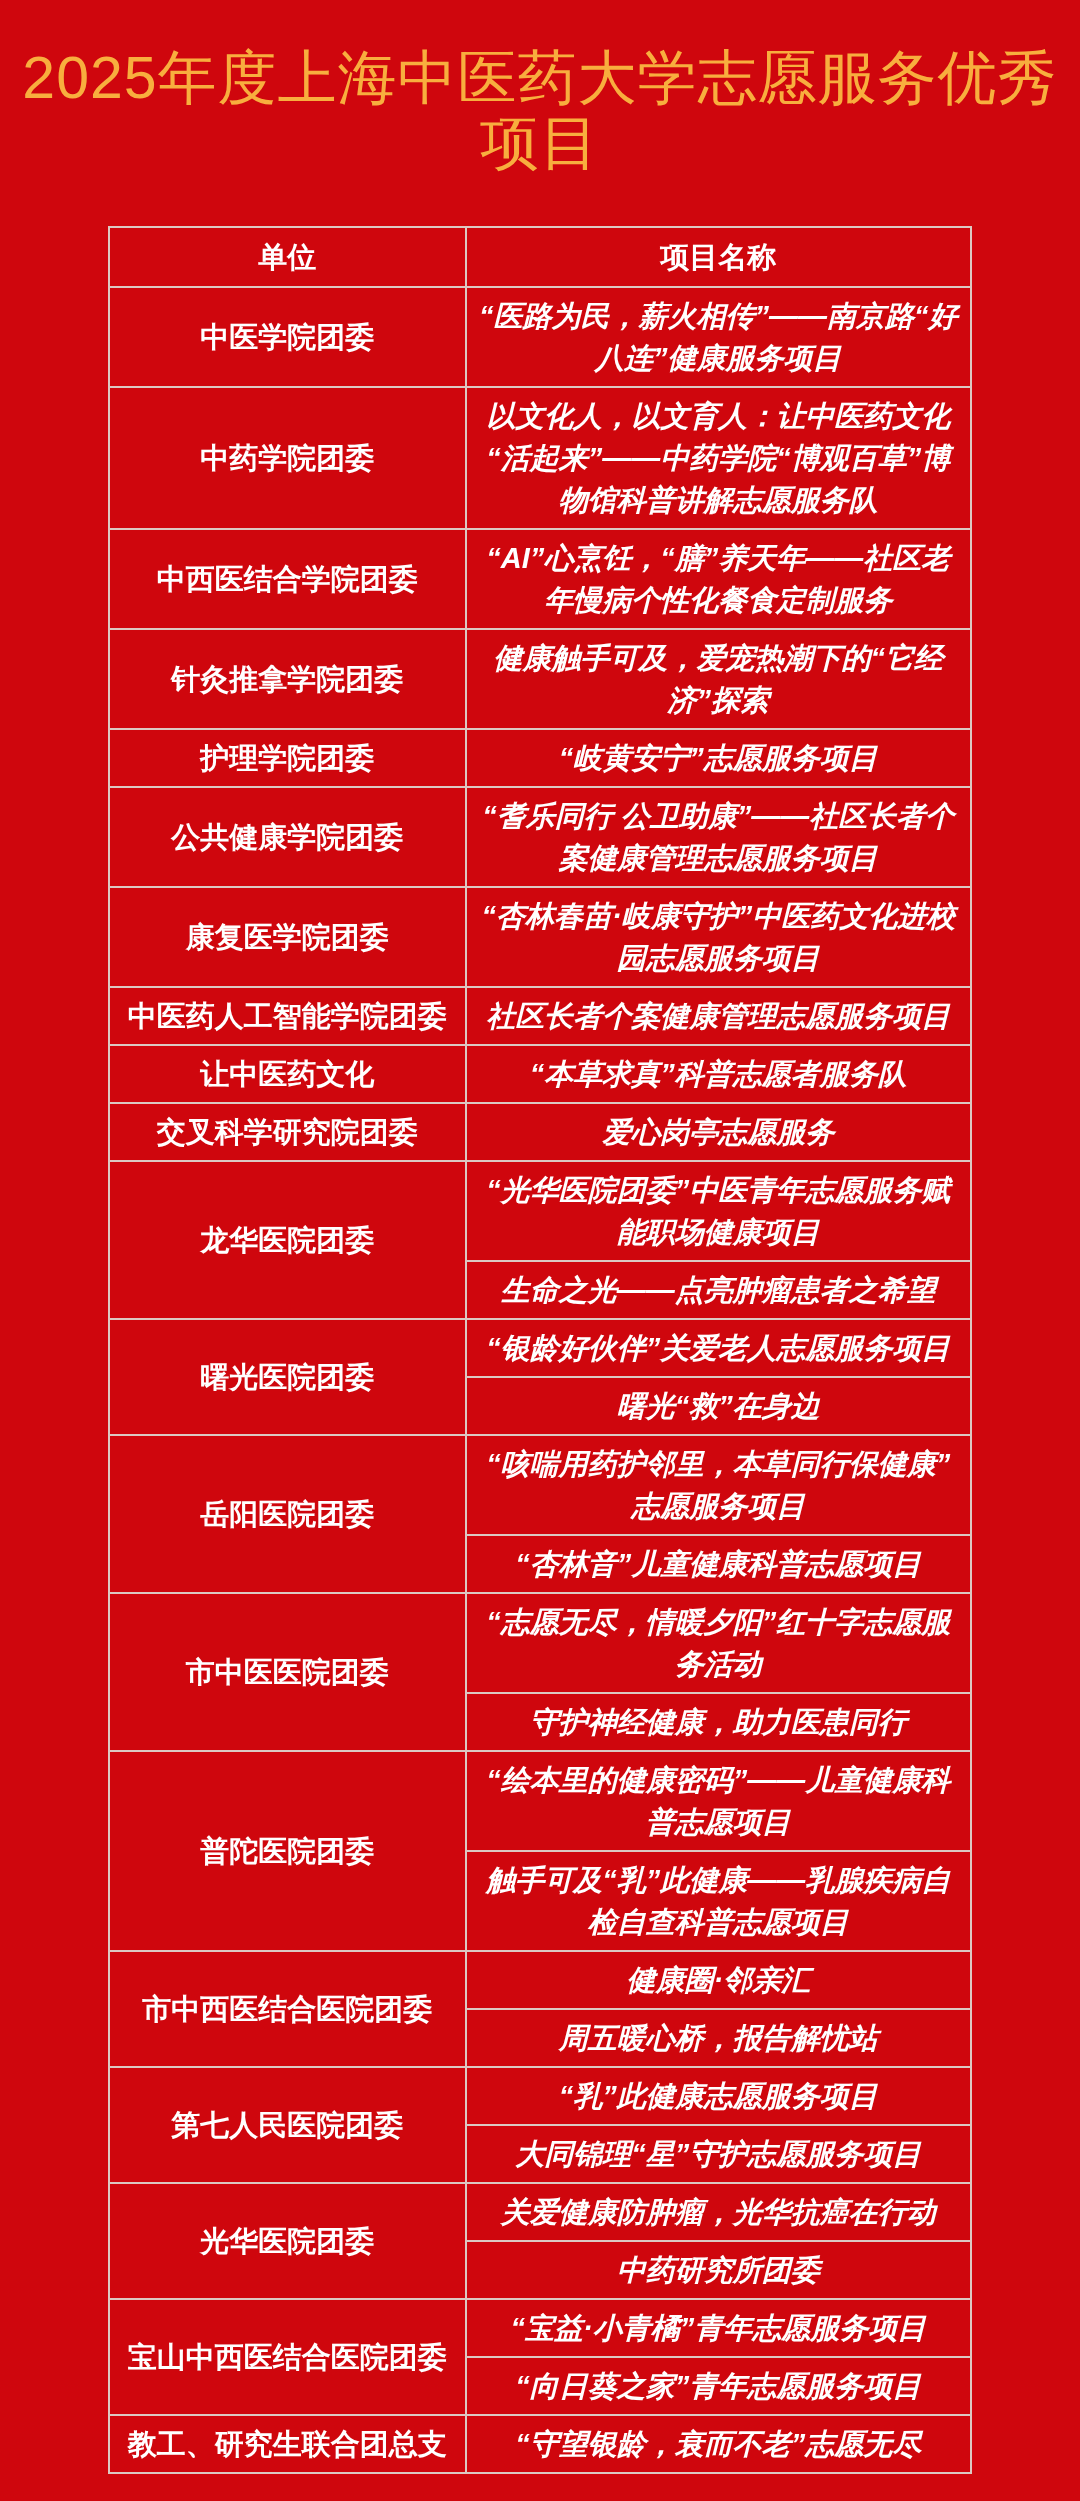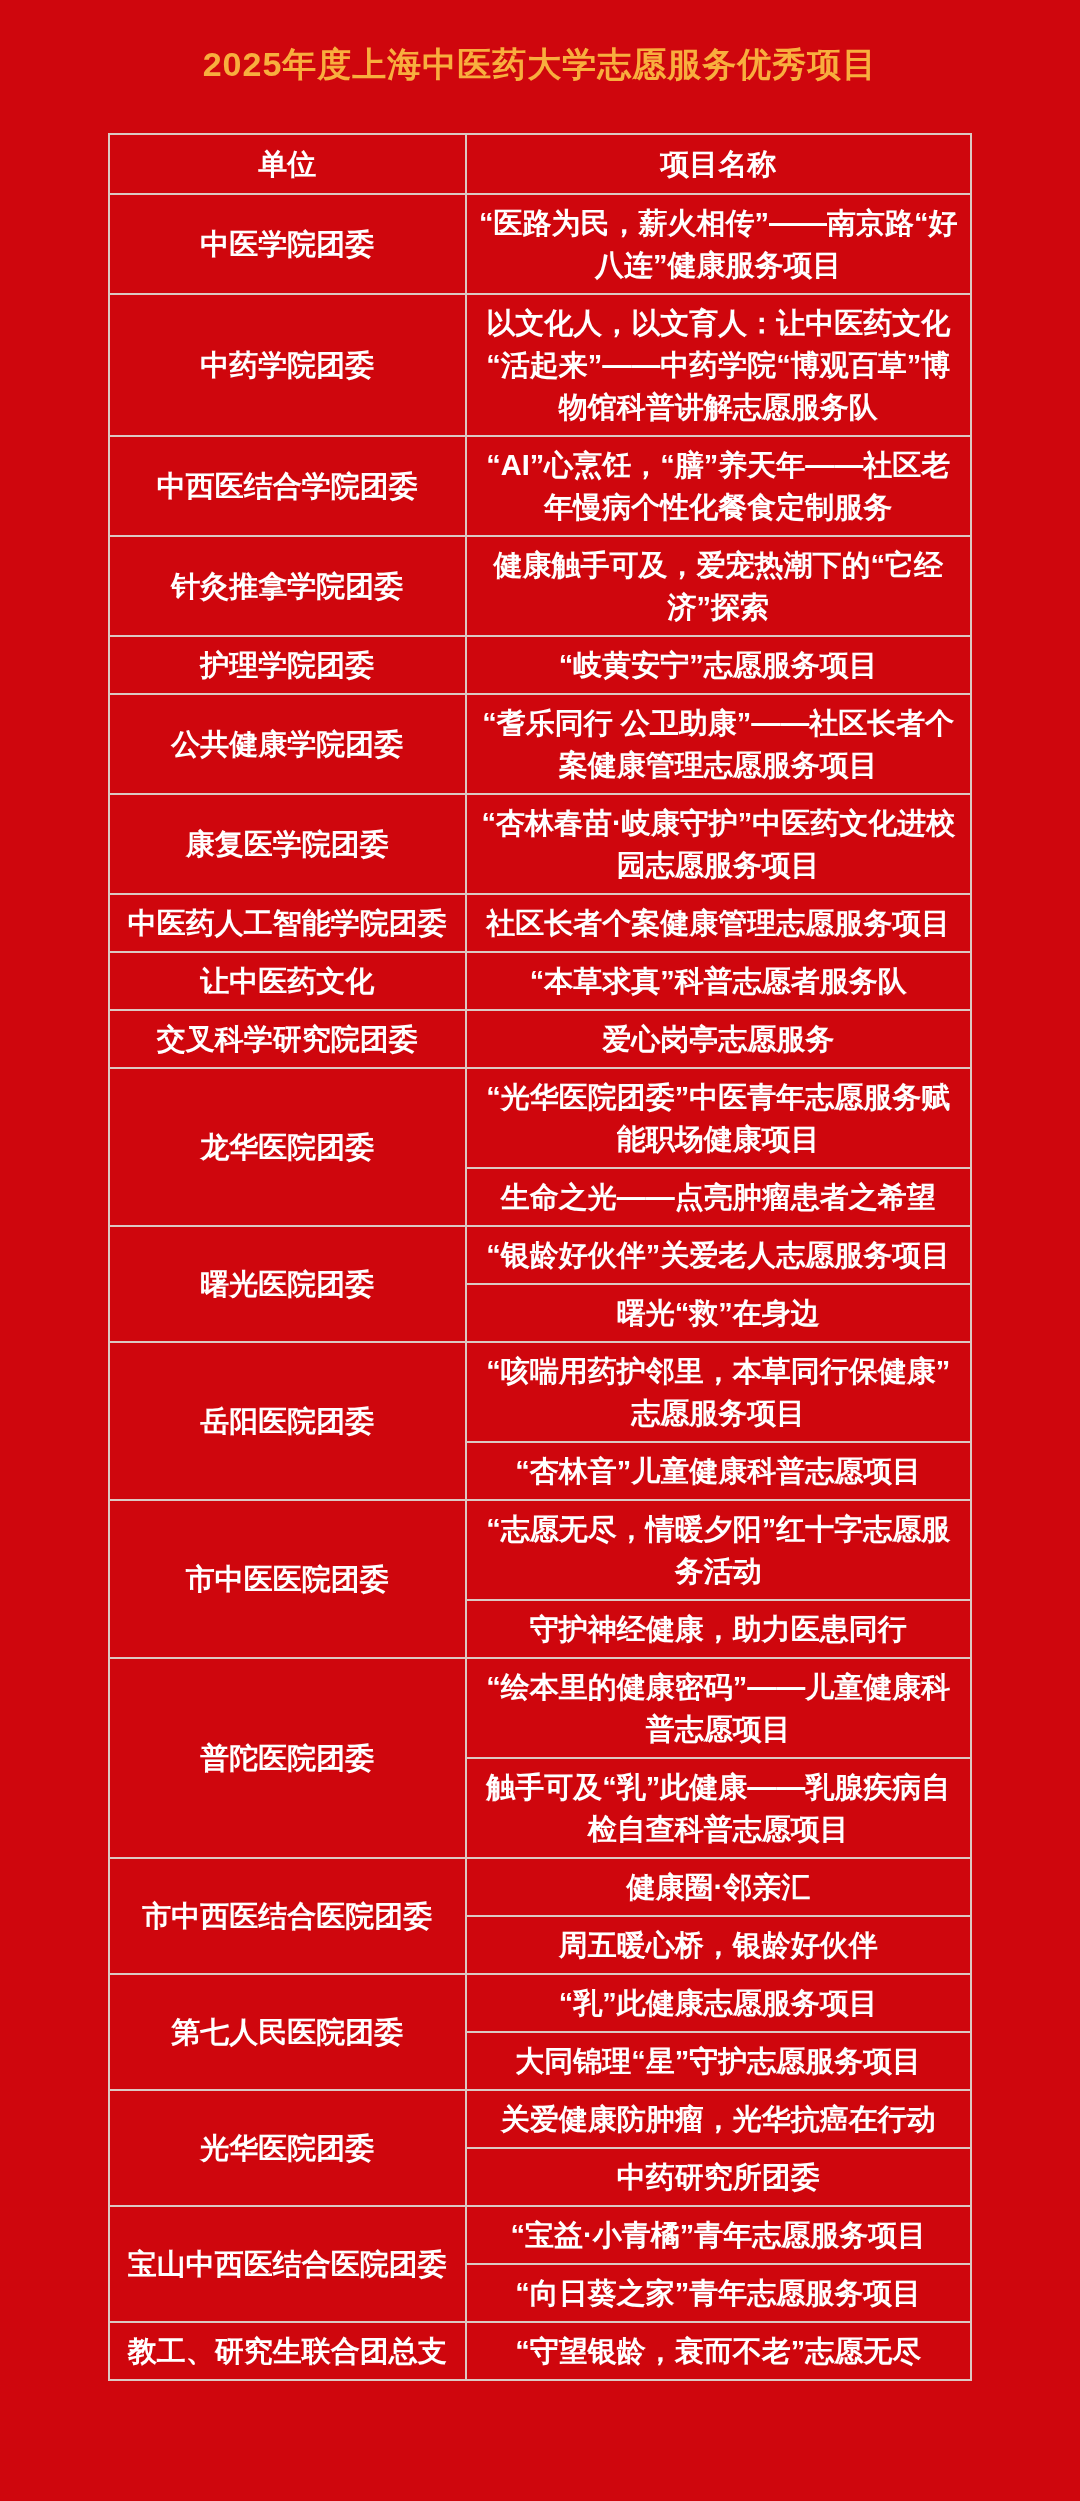--- a/index.html
+++ b/index.html
@@ -14,22 +14,22 @@
     margin: 0 auto;
     background: #CF060D;
     font-family: "Liberation Sans", "DejaVu Sans", sans-serif;
     overflow: hidden;
   }
   .title {
     margin: 0;
     padding-top: 46px;
     text-align: center;
     color: #F8AE3E;
-    font-size: 34px;
-    font-weight: bold;
+    font-size: 59px;
+    font-weight: normal;
     line-height: 1.1;
     letter-spacing: 1px;
   }
   table.award-table {
     width: 864px;
     margin: 50px auto 0 auto;
     border-collapse: collapse;
     table-layout: fixed;
   }
   .award-table th,
@@ -42,21 +42,21 @@
     text-align: center;
     vertical-align: middle;
     padding: 7px 12px;
   }
   .award-table th {
     height: 44px;
     padding: 7px 24px;
   }
   .col-unit  { width: 336px; }
   .col-proj  { width: 476px; }
-  .project-cell { min-height: 42px; }
+  .project-cell { min-height: 42px; font-style: italic; }
 </style>
 </head>
 <body>
 
 <div class="page">
   <h1 class="title">2025年度上海中医药大学志愿服务优秀项目</h1>
 
   <table class="award-table">
     <colgroup>
       <col class="col-unit">
@@ -142,21 +142,21 @@
           <td class="project-cell">“绘本里的健康密码”——儿童健康科普志愿项目</td>
         </tr>
         <tr>
           <td class="project-cell">触手可及“乳”此健康——乳腺疾病自检自查科普志愿项目</td>
         </tr>
         <tr>
           <td class="unit-cell" rowspan="2">市中西医结合医院团委</td>
           <td class="project-cell">健康圈·邻亲汇</td>
         </tr>
         <tr>
-          <td class="project-cell">周五暖心桥，银龄好伙伴</td>
+          <td class="project-cell">周五暖心桥，报告解忧站</td>
         </tr>
         <tr>
           <td class="unit-cell" rowspan="2">第七人民医院团委</td>
           <td class="project-cell">“乳”此健康志愿服务项目</td>
         </tr>
         <tr>
           <td class="project-cell">大同锦理“星”守护志愿服务项目</td>
         </tr>
         <tr>
           <td class="unit-cell" rowspan="2">光华医院团委</td>

